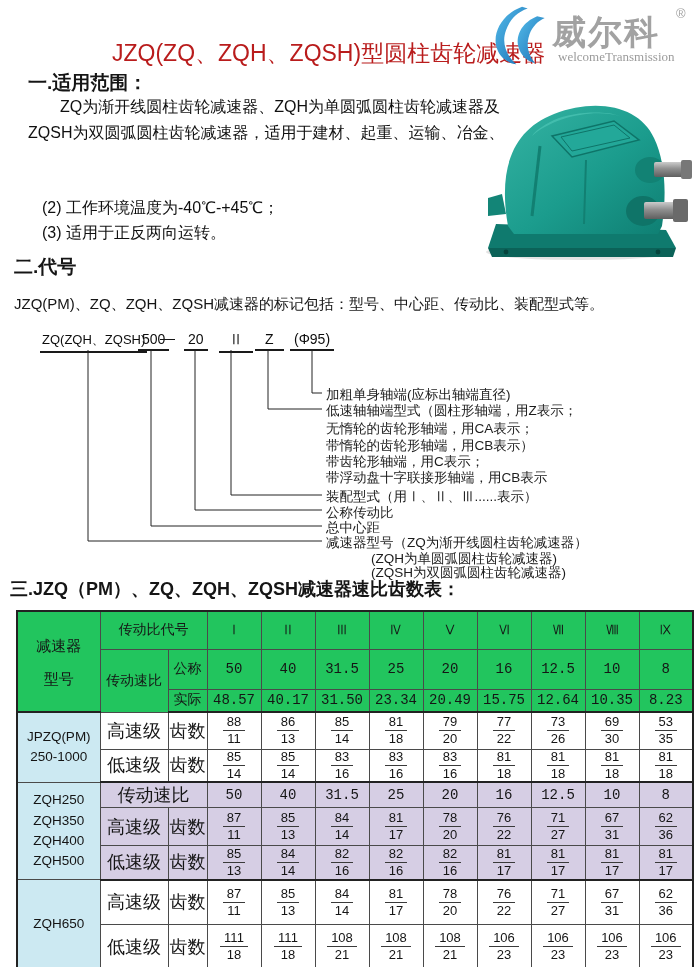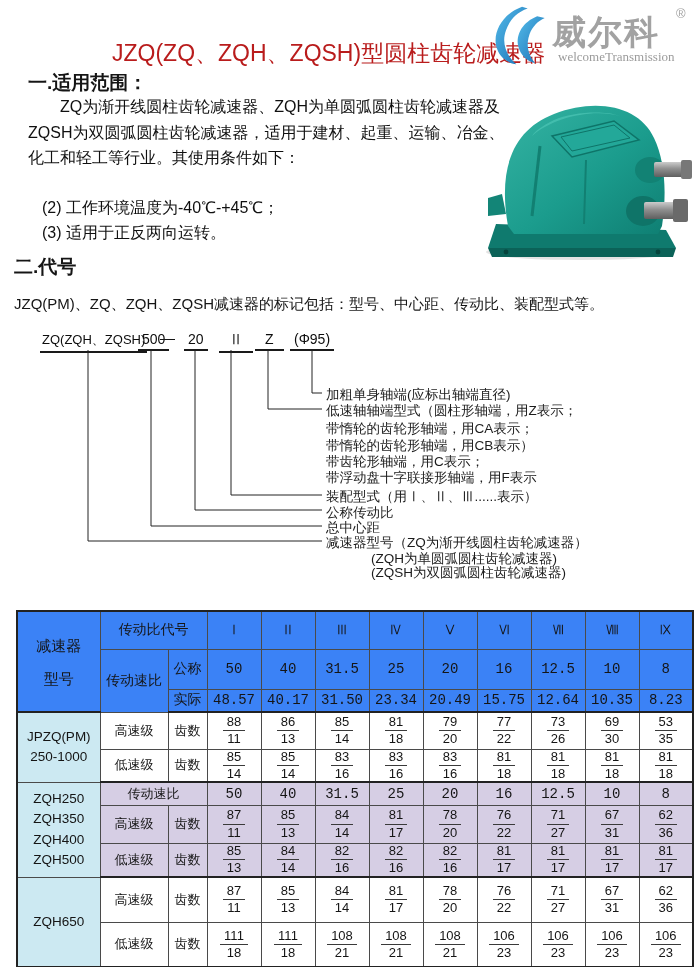--- a/index.html
+++ b/index.html
@@ -46,33 +46,33 @@
   .ann{position:absolute;left:326px;font-size:13.5px;white-space:nowrap;color:#1c1c1c;}
 
   
   .s3-head{left:10px;top:577px;font-size:18px;font-weight:700;white-space:nowrap;}
 
   
   table.ratio{position:absolute;left:16px;top:610px;width:677px;border-collapse:collapse;
       table-layout:fixed;border:2px solid #222;font-size:14px;}
   table.ratio td{border:1px solid #4a4a4a;text-align:center;vertical-align:middle;padding:0;
       overflow:hidden;}
-  .hb{background:#3b82f6;}
+  .hb{background:#22c55e;}
   .pu{background:#d6cee4;}
   .mc{background:#cce9f2;font-size:13.5px;line-height:1.5;}
   .corner{font-size:15px;line-height:2.2;}
   .bb{border-bottom:2px solid #222 !important;}
   tr.secend>td{border-bottom:2px solid #222;}
   tr.hr1{height:38px;} tr.hr2{height:40px;} tr.hr3{height:23px;}
   tr.r-jh{height:37px;} tr.r-jl{height:31px;}
   tr.r-rr{height:23px;} tr.r-zh{height:38px;} tr.r-zl{height:34px;}
   tr.r-sh{height:45px;} tr.r-sl{height:45px;}
   .rn{font-size:13px;}
   .num{font-size:14px;font-family:Liberation Mono, monospace;}
-  .lab{font-size:13px;}
+  .lab{font-size:18px;}
   .fr{display:inline-block;text-align:center;font-size:13px;line-height:1.1;vertical-align:middle;}
   .fn{display:block;border-bottom:1px solid #3a3a3a;padding:0 4px 1px;}
   .fd{display:block;padding-top:1px;}
 </style>
 </head>
 <body>
 
 <div class="page">
 
   <div class="abs title">JZQ(ZQ、ZQH、ZQSH)型圆柱齿轮减速器</div>
@@ -88,21 +88,20 @@
       </defs>
       <path d="M34,2 C12,10 1,32 8,48 C11,56 19,62 28,63 C17,54 12,40 17,27 C21,16 28,8 40,4 Z" fill="url(#lg1)"></path>
       <path d="M50,12 C35,18 27,31 30,44 C32,53 39,60 48,62 C40,53 38,42 42,31 C45,23 51,17 58,14 Z" fill="url(#lg1)"></path>
     </svg>
     <div class="logo-brand">威尔科</div>
     <div class="logo-reg">®</div>
     <div class="logo-tagline">welcomeTransmission</div>
   </div>
   <div class="abs bodytext s1-l2">ZQSH为双圆弧圆柱齿轮减速器，适用于建材、起重、运输、冶金、</div>
   <div class="abs bodytext s1-l1">ZQ为渐开线圆柱齿轮减速器、ZQH为单圆弧圆柱齿轮减速器及</div>
-  <div class="abs bodytext s1-l3">化工和轻工等行业。其使用条件如下：</div>
   <div class="abs bodytext s1-i2">(2) 工作环境温度为-40℃-+45℃；</div>
   <div class="abs bodytext s1-i3">(3) 适用于正反两向运转。</div>
 
   <svg class="abs photo" viewBox="0 0 230 190">
     <defs>
       <linearGradient id="bodyg" x1="0" y1="0" x2="1" y2="1">
         <stop offset="0" stop-color="#35b3a3"></stop>
           <stop offset="0.55" stop-color="#1b9c8d"></stop>
           <stop offset="1" stop-color="#0f7f73"></stop>
       </linearGradient>
@@ -149,31 +148,32 @@
       <polyline points="151,1 151,177 322,177"></polyline>
       <polyline points="195,1 195,161 322,161"></polyline>
       <polyline points="231,1 231,146 322,146"></polyline>
       <polyline points="268,1 268,60 322,60"></polyline>
       <polyline points="312,1 312,44 322,44"></polyline>
     </g>
   </svg>
 
   <div class="ann" style="top:402px">低速轴轴端型式（圆柱形轴端，用Z表示；</div>
   <div class="ann" style="top:386px">加粗单身轴端(应标出轴端直径)</div>
-  <div class="ann" style="top:420px">带惰轮的齿轮形轴端，用CA表示；</div>
+  <div class="ann" style="top:420px">无惰轮的齿轮形轴端，用CA表示；</div>
   <div class="ann" style="top:437px">带惰轮的齿轮形轴端，用CB表示）</div>
   <div class="ann" style="top:453px">带齿轮形轴端，用C表示；</div>
-  <div class="ann" style="top:469px">带浮动盘十字联接形轴端，用F表示</div>
+  <div class="ann" style="top:469px">带浮动盘十字联接形轴端，用CB表示</div>
   <div class="ann" style="top:488px">装配型式（用Ⅰ、Ⅱ、Ⅲ......表示）</div>
   <div class="ann" style="top:504px">公称传动比</div>
   <div class="ann" style="top:519px">总中心距</div>
   <div class="ann" style="top:534px">减速器型号（ZQ为渐开线圆柱齿轮减速器）</div>
   <div class="ann" style="top:550px;left:371px">(ZQH为单圆弧圆柱齿轮减速器)</div>
   <div class="ann" style="top:564px;left:371px">(ZQSH为双圆弧圆柱齿轮减速器)</div>
 
+  <div class="abs s3-head">三.JZQ（PM）、ZQ、ZQH、ZQSH减速器速比齿数表：</div>
 
   <table class="ratio">
     <colgroup>
       <col style="width:83px">
         <col style="width:68px">
         <col style="width:39px">
       <col span="9" style="width:54px">
     </colgroup>
     <tbody>
         <tr class="hr1">

